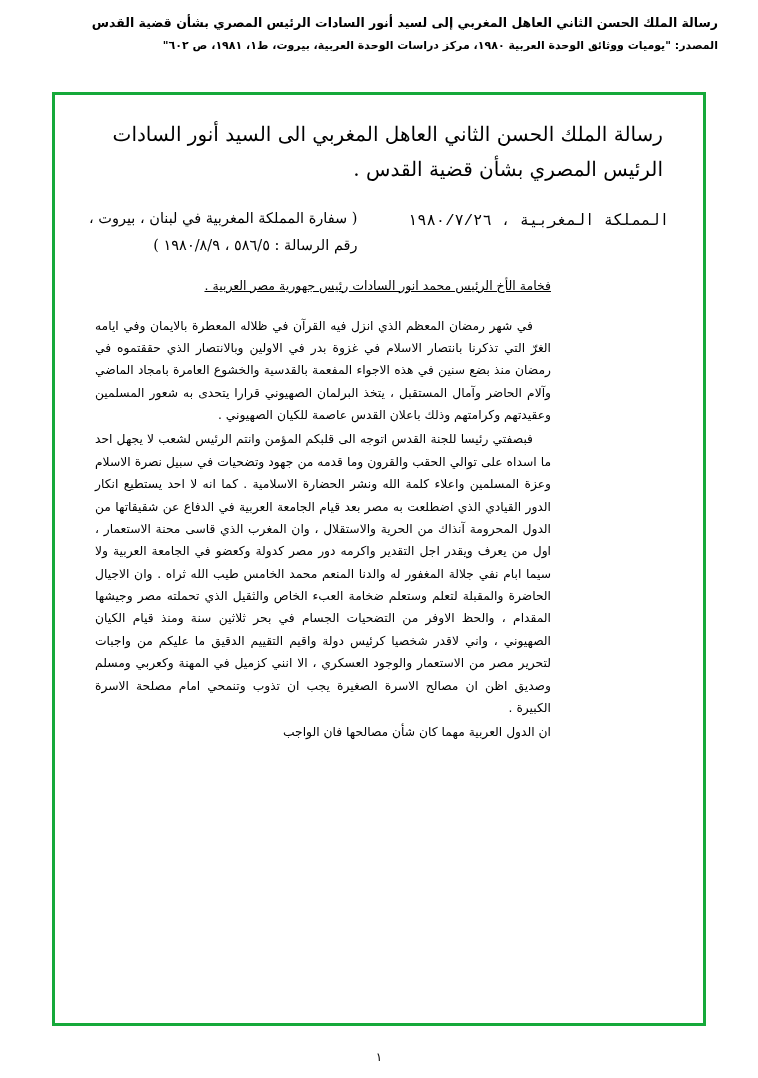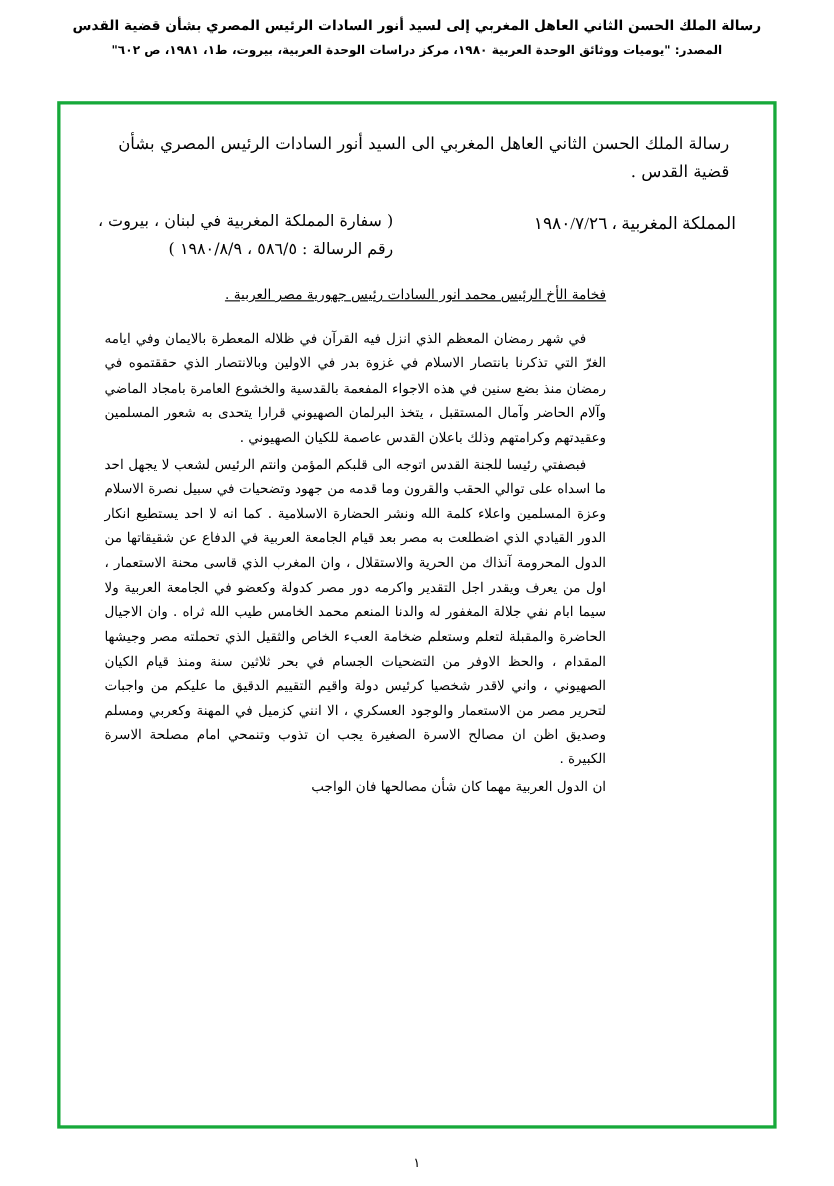--- a/index.html
+++ b/index.html
@@ -17,21 +17,21 @@
   }
   .page {
     width: 758px;
     height: 1078px;
     position: relative;
     box-sizing: border-box;
   }
   
   .doc-header {
     padding: 14px 40px 0 40px;
-    text-align: center;
+    text-align: right;
   }
   .header-title {
     font-family: "DejaVu Sans", sans-serif;
     font-weight: bold;
     font-size: 12.5px;
     line-height: 1.5;
     color: #000;
     direction: rtl;
   }
   .header-source {
@@ -53,35 +53,35 @@
     border: 3px solid #16a93a;
     box-sizing: border-box;
     background: #fff;
   }
   .frame-inner {
     padding: 22px 34px 10px 34px;
     direction: rtl;
   }
   .letter-title {
     font-family: "DejaVu Serif", serif;
-    font-size: 15px;
+    font-size: 20px;
     line-height: 1.75;
     text-align: right;
     margin: 0 6px 0 6px;
   }
   .meta-row {
     margin-top: 18px;
     display: flex;
     flex-direction: row;
     justify-content: space-between;
     align-items: flex-start;
     direction: rtl;
   }
   .meta-right {
-    font-family: Liberation Serif, serif;
+    font-family: Liberation Mono, monospace;
     font-size: 15.5px;
     line-height: 1.85;
     text-align: right;
     white-space: nowrap;
     padding-top: 2px;
   }
   .meta-left {
     font-family: "DejaVu Serif", serif;
     font-size: 14.5px;
     line-height: 1.85;

